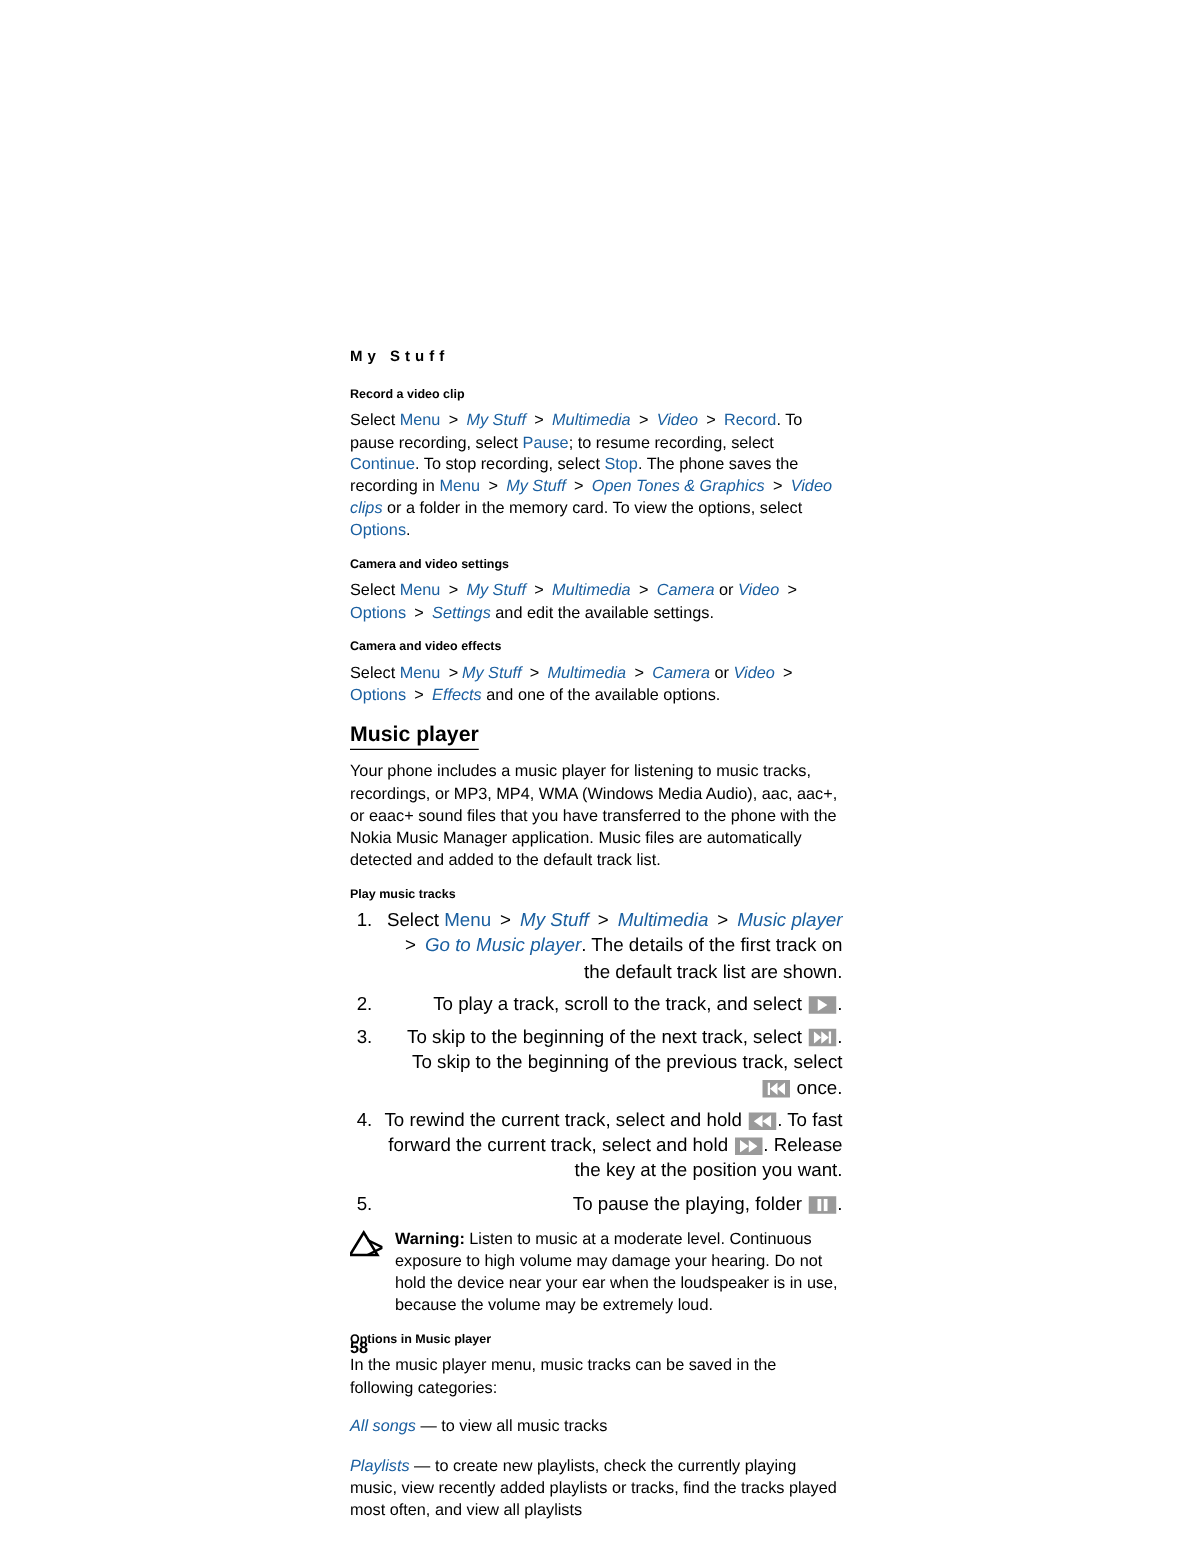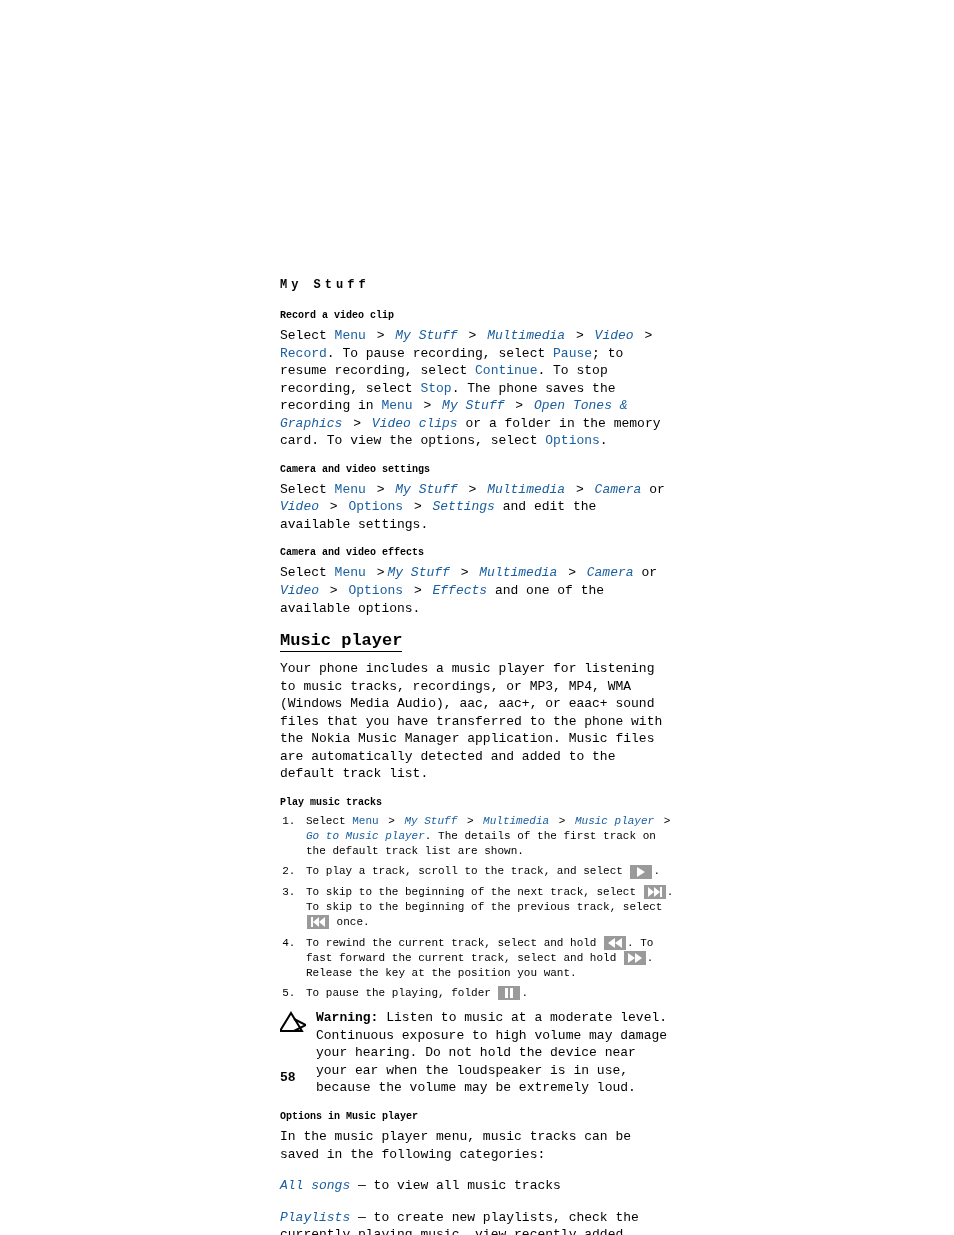--- a/index.html
+++ b/index.html
@@ -8,21 +8,20 @@
     font-family: Arial, Helvetica, sans-serif;
     background: #fff;
     color: #000;
   }
   .page {
     width: 954px;
     height: 1235px;
     position: relative;
     box-sizing: border-box;
     padding: 278px 280px 0 280px;
-    font-family: Liberation Mono, monospace;
   }
   .header {
     font-size: 12px;
     font-weight: bold;
     letter-spacing: 4px;
     margin-bottom: 18px;
   }
   .h3 {
     font-size: 10px;
     font-weight: bold;
@@ -39,24 +38,25 @@
   p {
     font-size: 13px;
     line-height: 1.35;
     margin: 0 0 14px 0;
   }
   .link {
     color: #1a5fa0;
   }
   .italic { font-style: italic; }
   ol {
-    font-size: 11px;
+    font-size: 15px;
     line-height: 1.35;
     padding-left: 22px;
     margin: 0 0 8px 0;
+    text-align: right;
   }
   ol li {
     margin-bottom: 6px;
     padding-left: 4px;
   }
   .icon-btn {
     display: inline-flex;
     align-items: center;
     justify-content: center;
     width: 22px;

